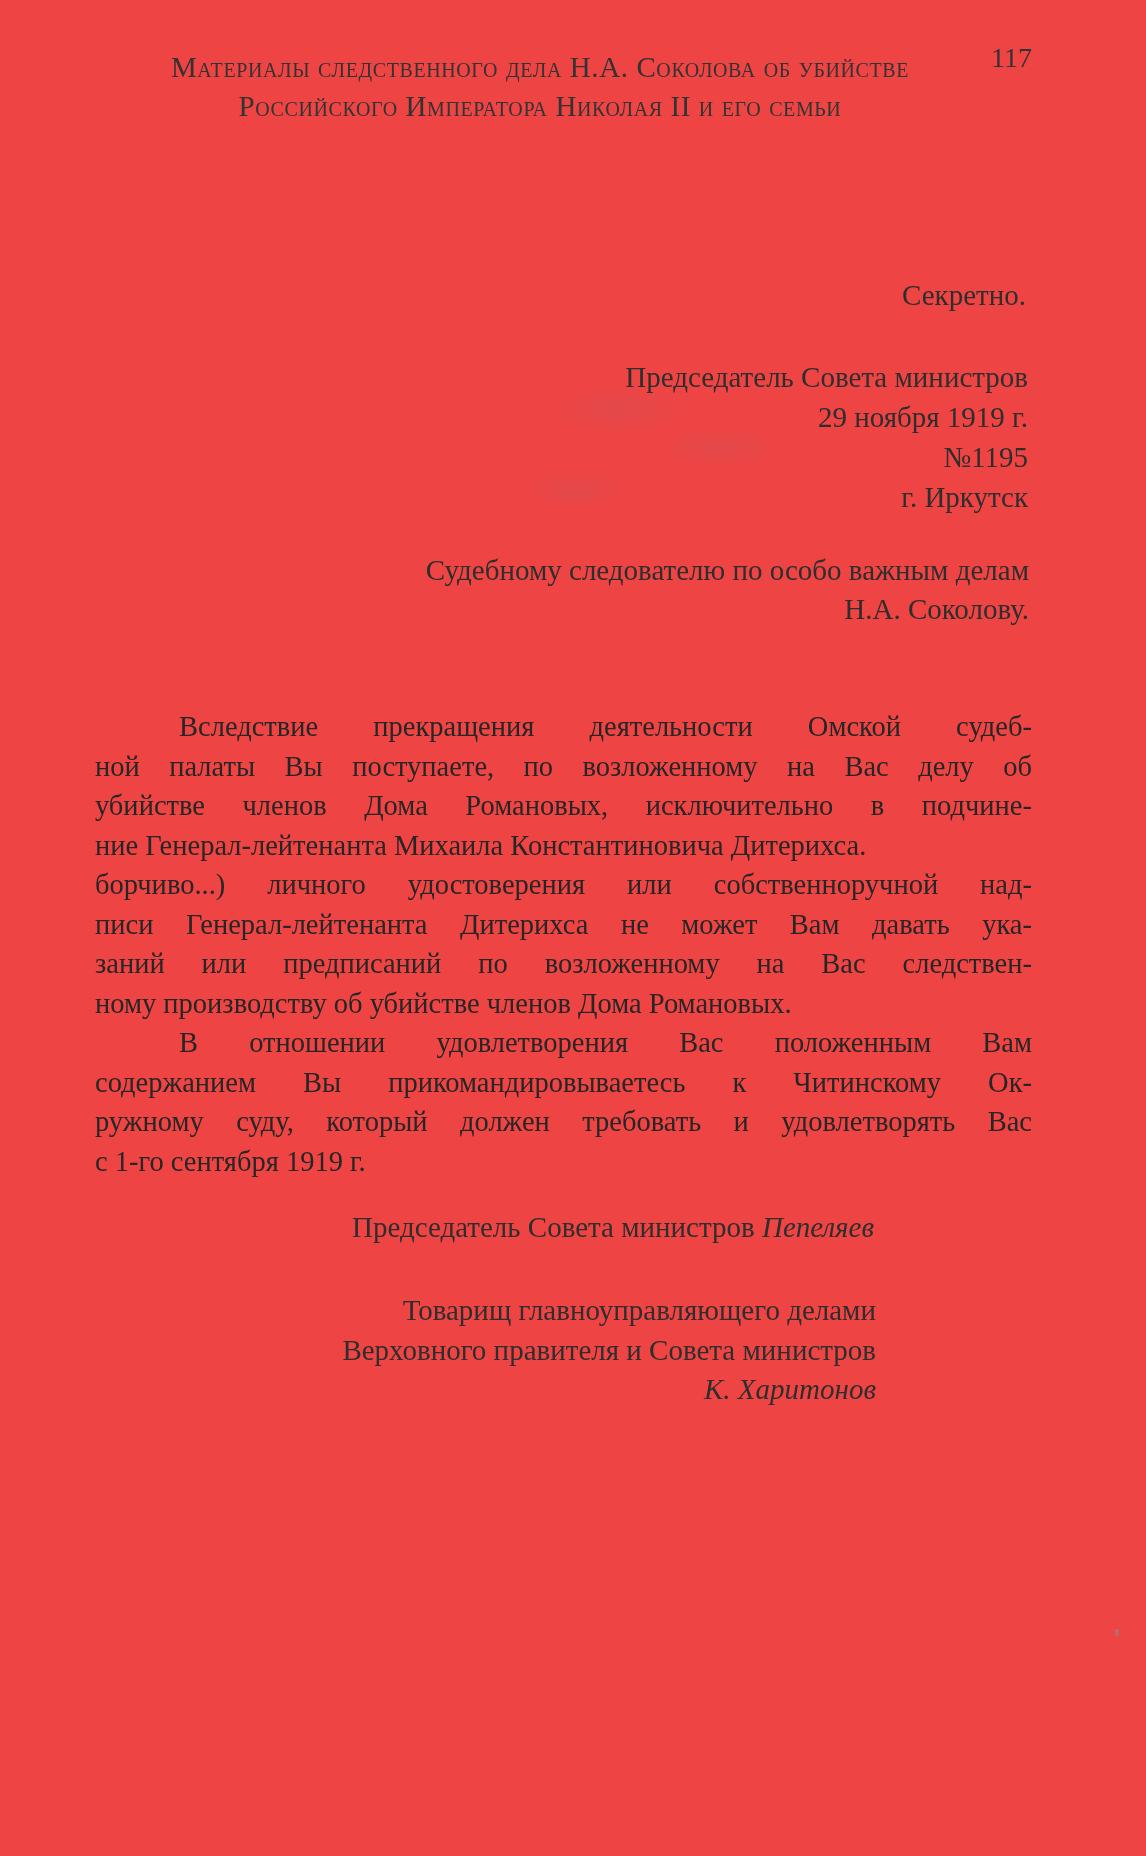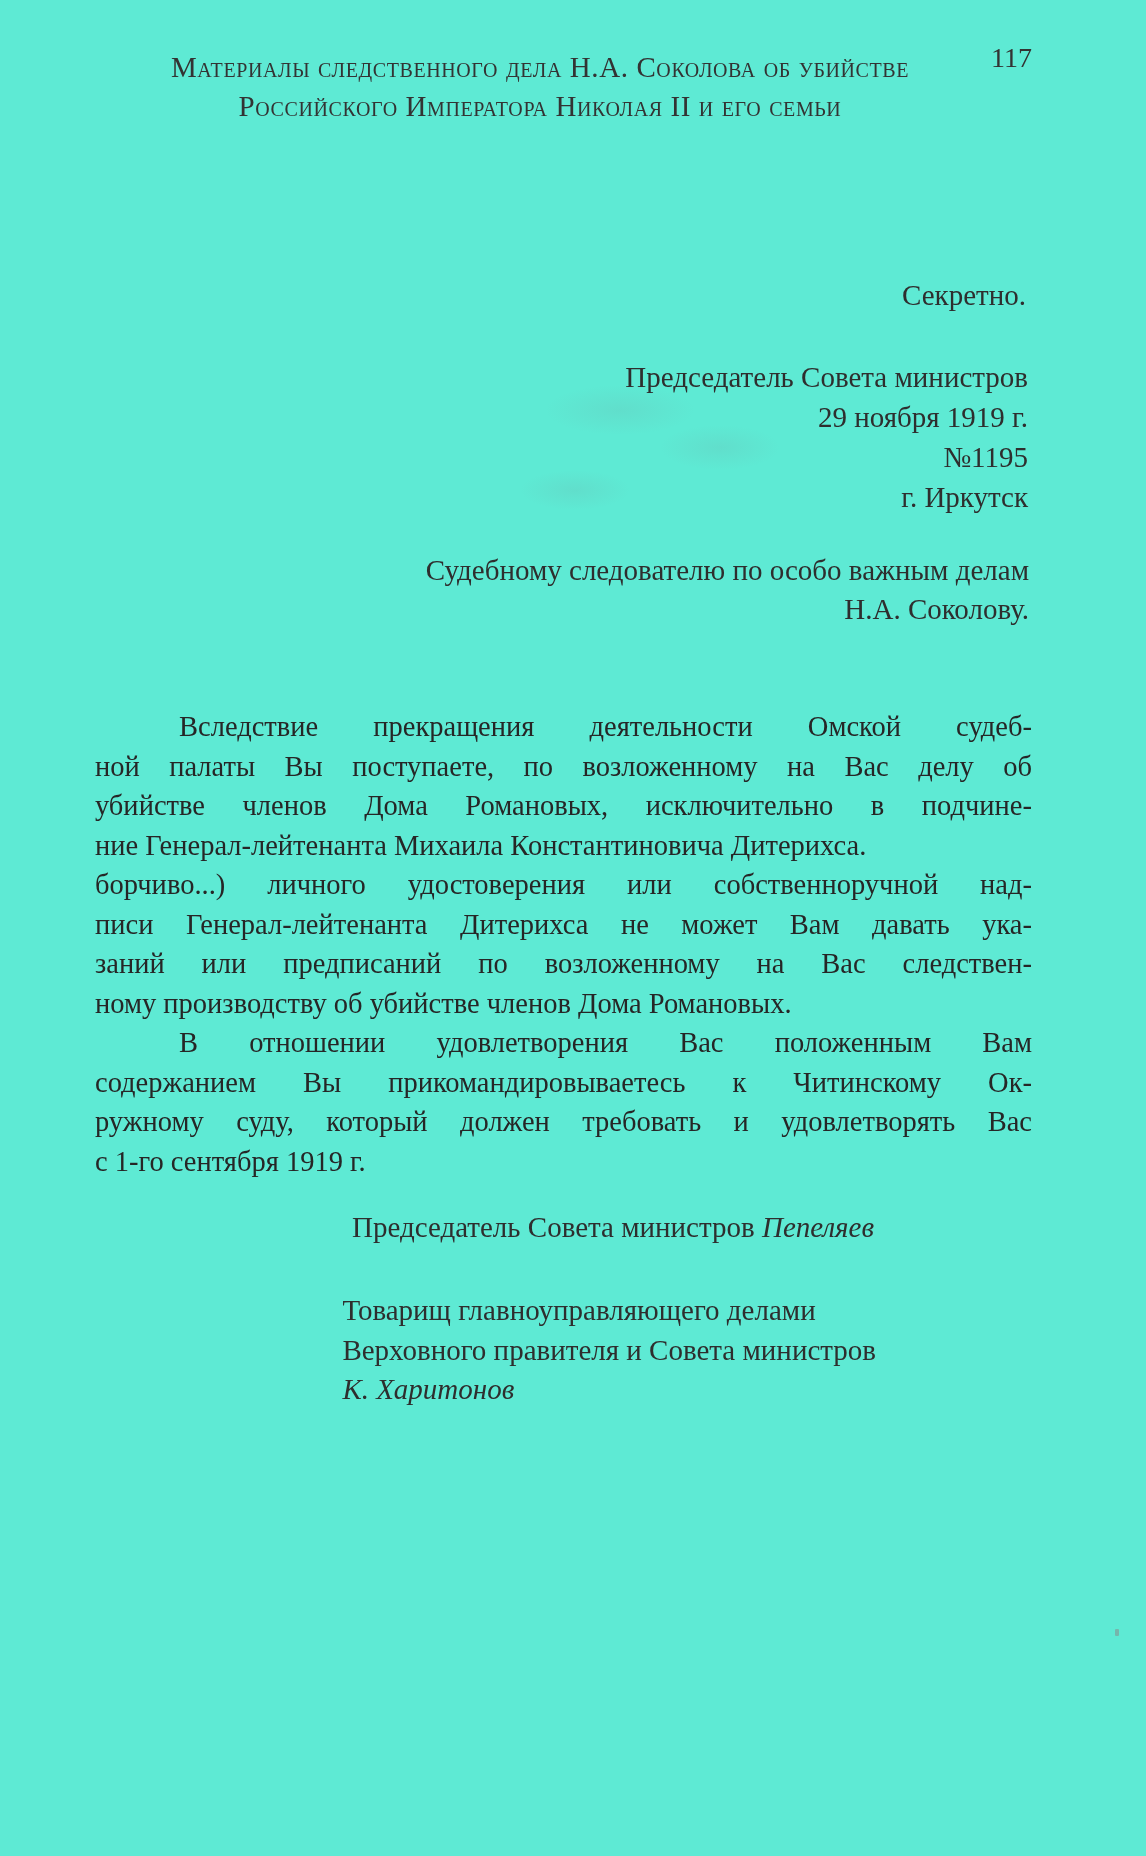--- a/index.html
+++ b/index.html
@@ -4,21 +4,21 @@
 <style>
   html,body{margin:0;padding:0;}
   body{
     width:1146px;height:1856px;
     background:#fdfdfc;
     font-family:"Liberation Serif","DejaVu Serif",serif;
     color:#2b2b2b;
     position:relative;
     overflow:hidden;
   }
-  .page{position:absolute;inset:0;background:#5eead4;}
+  .page{position:absolute;inset:0;background:#ef4444;}
   
   .running-head{
     position:absolute;left:60px;top:48px;width:960px;
     text-align:center;
     font-variant:small-caps;
     font-size:29px;line-height:39px;
     letter-spacing:0.6px;
     color:#333;
   }
   .page-number{
@@ -56,20 +56,21 @@
   .bodyline.para-end{text-align-last:left;}
   
   .signature-first{
     position:absolute;right:272px;top:1211px;
     font-size:29px;color:#2e2e2e;
     text-align:center;
   }
   .signature-second{
     position:absolute;right:270px;top:1291px;
     font-size:29px;line-height:39.5px;color:#2e2e2e;
+    text-align:right;
   }
   .sig-name{font-style:italic;}
   
   .smudge{
     position:absolute;border-radius:50%;
     background:radial-gradient(closest-side,rgba(120,120,130,0.10),rgba(120,120,130,0));
   }
   .smudge.s1{left:545px;top:385px;width:150px;height:50px;}
   .smudge.s2{left:660px;top:425px;width:120px;height:45px;}
   .smudge.s3{left:520px;top:470px;width:110px;height:40px;}

